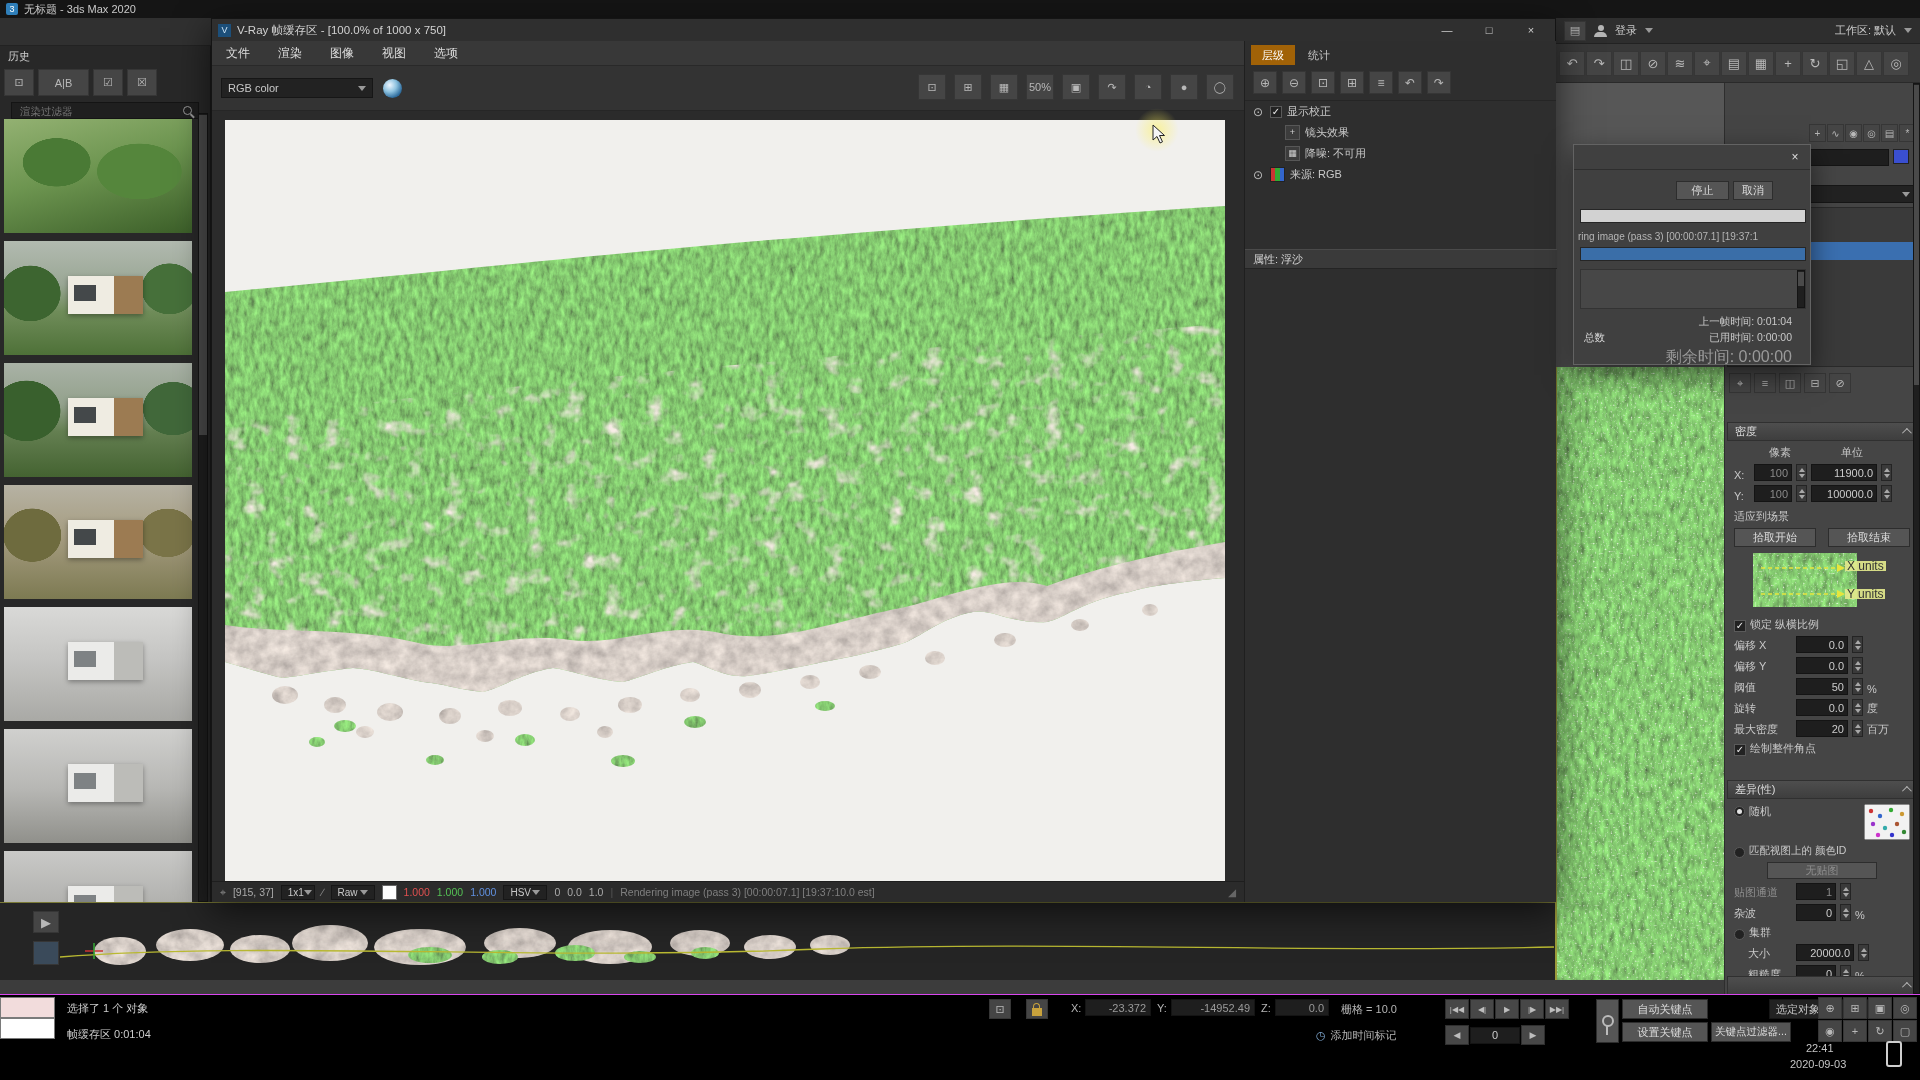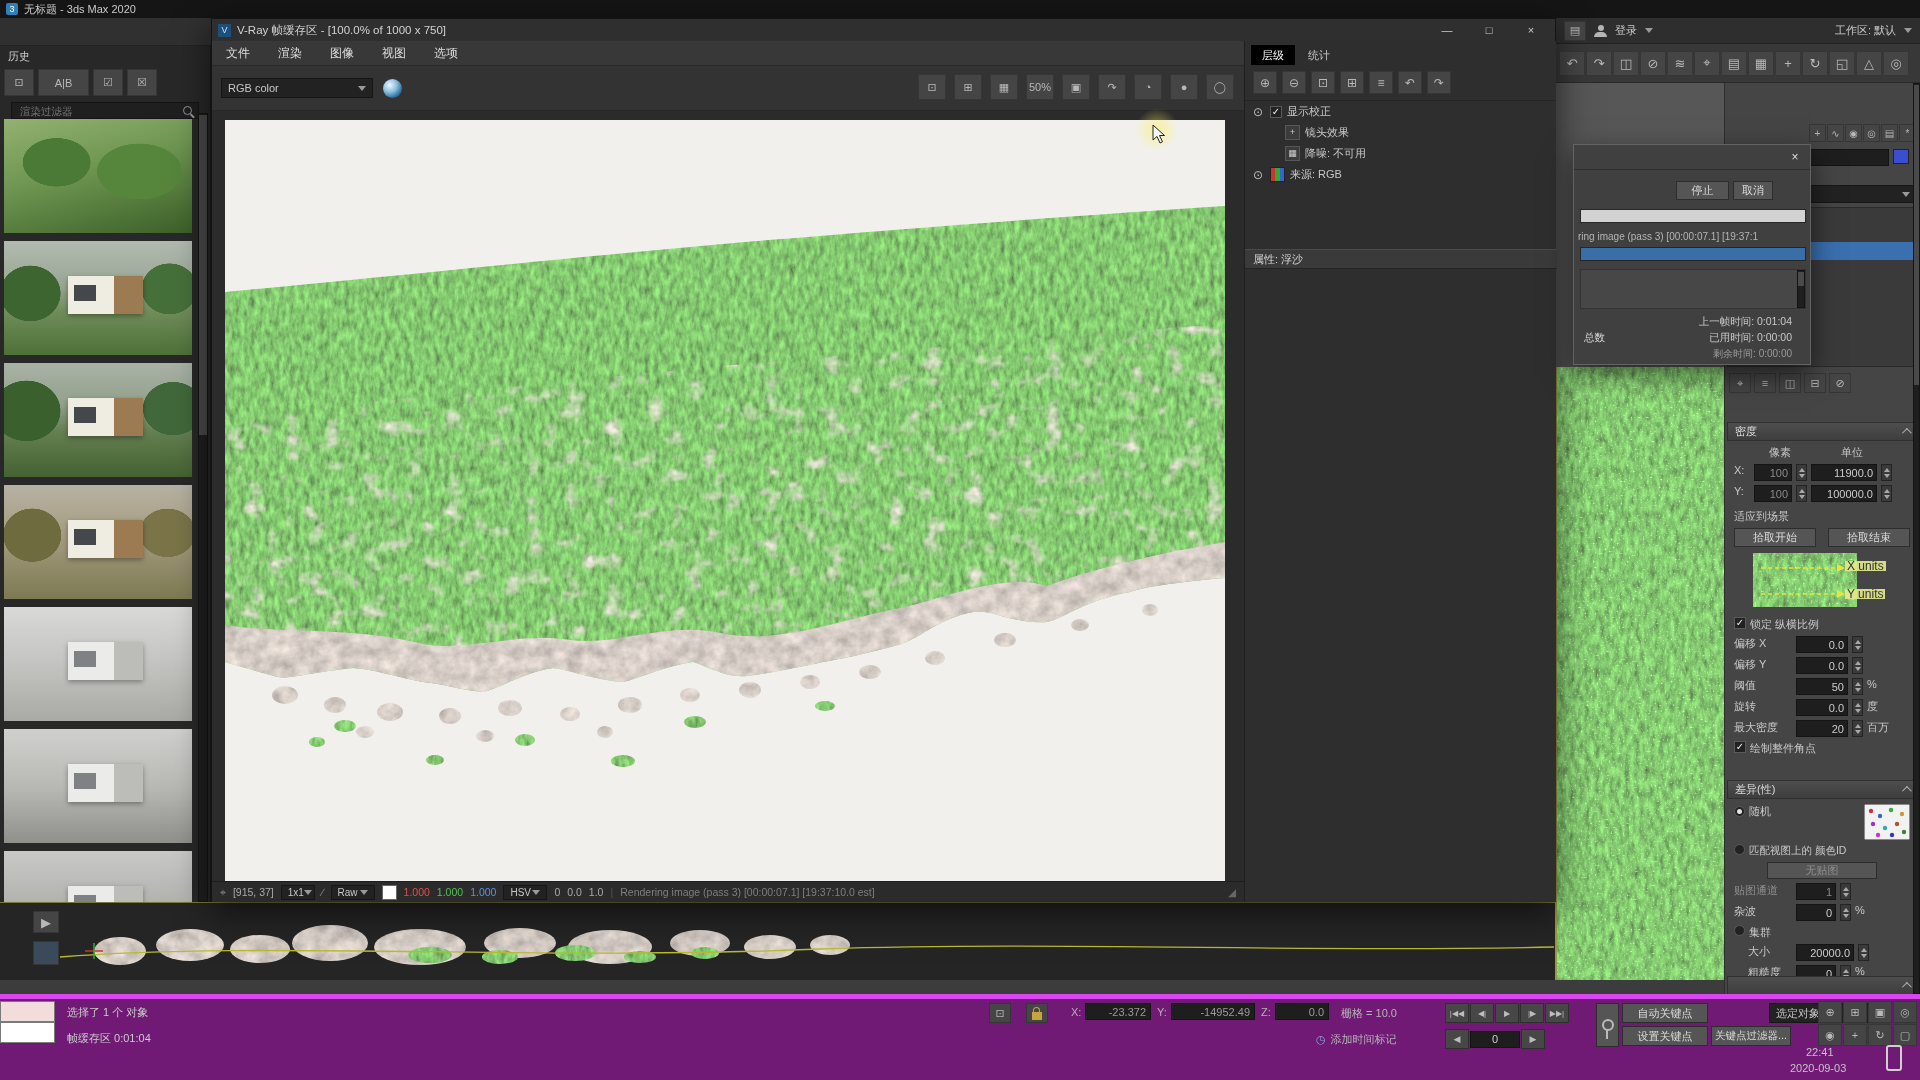--- a/index.html
+++ b/index.html
@@ -62,37 +62,37 @@
   .t3{background:radial-gradient(56px 50px at 12% 42%,#39602d 0 60%,transparent 61%),radial-gradient(50px 44px at 90% 40%,#41683a 0 60%,transparent 61%),linear-gradient(180deg,#a9b2a6 0%,#93a18c 36%,#647f51 60%,#446331 100%)}
   .t4{background:radial-gradient(48px 44px at 15% 44%,#6e6b3e 0 60%,transparent 61%),radial-gradient(46px 40px at 87% 42%,#7a7448 0 60%,transparent 61%),linear-gradient(180deg,#b6b2a3 0%,#a59c80 45%,#7d7a52 100%)}
   .t5{background:linear-gradient(180deg,#d9d9d7 0%,#c4c4c2 48%,#a9a9a5 100%)}
   .t6{background:linear-gradient(180deg,#d0d0ce 0%,#b7b7b4 52%,#90908b 100%)}
   .t7{background:linear-gradient(180deg,#c9c9c7 0%,#aeaeab 52%,#85857f 100%)}
   .scrolltrack{background:#1f1f1f;border:1px solid #141414}
   .scrollthumb{background:#4a4a4a}
 
   
   .lay-tab{height:20px;padding:0 11px;display:flex;align-items:center;font-size:11px;color:#c5c5c5;cursor:default}
-  .lay-tab.active{background:#000000;color:#fff}
+  .lay-tab.active{background:#a16207;color:#fff}
   .tree-row{height:21px;display:flex;align-items:center;gap:5px;color:#c8c8c8;font-size:11px;padding-left:6px}
   .eye{font-size:12px;color:#bdbdbd;width:14px;text-align:center;flex:0 0 auto}
   .mini-ico{width:13px;height:13px;background:#3c3c3c;border:1px solid #575757;color:#cfcfcf;font-size:9px;line-height:12px;text-align:center;flex:0 0 auto}
   .rgbic{width:13px;height:13px;flex:0 0 auto;background:linear-gradient(90deg,#c33 0 33%,#3a3 33% 66%,#36c 66%);border:1px solid #222}
   .props-hd{height:20px;background:#3a3a3a;border-top:1px solid #4a4a4a;border-bottom:1px solid #242424;display:flex;align-items:center;padding:0 8px;font-size:11px;color:#d5d5d5}
 
   
   .dialog{background:#404040;border:1px solid #636363;box-shadow:0 10px 26px rgba(0,0,0,.55)}
   .pbar{background:#d2d2d2;border:1px solid #262626;box-sizing:border-box}
   .pbar.blue{background:#3a6ea8}
 
   
   .cmdpanel{background:#454545;border-left:1px solid #2e2e2e;overflow:hidden}
   .roll{height:19px;background:linear-gradient(#4e4e4e,#3e3e3e);border:1px solid #303030;color:#ddd;font-size:11px;display:flex;align-items:center;padding:0 7px;box-sizing:border-box}
   .roll::after{content:"";width:6px;height:6px;border-right:1.5px solid #b5b5b5;border-top:1.5px solid #b5b5b5;transform:rotate(-45deg) translateY(2px);margin-left:auto}
-  .cp-row{display:flex;align-items:flex-start;gap:4px;color:#c8c8c8;font-size:11px;padding:2px 7px}
+  .cp-row{display:flex;align-items:flex-end;gap:4px;color:#c8c8c8;font-size:11px;padding:2px 7px}
   .unitstag{position:absolute;background:rgba(226,232,140,.92);color:#333;font-size:12px;padding:0 2px;line-height:10px}
 
   
   .sb-fld{background:#1e1e1e;border:1px solid #141414;color:#9a9a9a;font-size:11px;height:17px;display:flex;align-items:center;justify-content:flex-end;padding:0 4px;box-sizing:border-box}
   .pb{width:24px;height:20px;background:#474747;border:1px solid #2f2f2f;color:#bdbdbd;font-size:8px;display:flex;align-items:center;justify-content:center;box-sizing:border-box;flex:0 0 auto}
   .lock-ico{width:10px;height:8px;background:#c8a23c;position:relative;margin-top:5px}
   .lock-ico::before{content:"";position:absolute;left:1px;top:-5px;width:5px;height:5px;border:1.5px solid #c8a23c;border-bottom:none;border-radius:4px 4px 0 0}
   .keyico{width:8px;height:8px;border:2px solid #bbb;border-radius:50%;position:relative}
   .keyico::after{content:"";position:absolute;left:2px;top:9px;width:2px;height:9px;background:#bbb}
   .devico{width:16px;height:26px;border:2px solid #cfcfcf;border-radius:3px}
@@ -412,21 +412,21 @@
       <path d="M85,48 h18" stroke="#cc3333" stroke-width="1.5"></path>
       <path d="M94,40 v16" stroke="#33aa33" stroke-width="1.5"></path>
     </svg>
     <div class="abs ib" style="left:33px;top:8px;width:26px;height:22px">
         <span>▶</span>
       </div>
     <div class="abs ib" style="left:33px;top:38px;width:26px;height:24px;background:#3a4a5a"></div>
   </div>
 
 
-  <div class="abs" style="left:0;top:994px;width:1920px;height:86px;background:#701a75;border-top:5px solid #d946ef">
+  <div class="abs" style="left:0;top:994px;width:1920px;height:86px;background:#000000;border-top:1px solid #d946ef">
 
     <div class="abs minilisten" style="left:0;top:2px;width:55px;height:21px;background:#f2dcdc"></div>
     <div class="abs minilisten" style="left:0;top:23px;width:55px;height:21px;background:#ffffff"></div>
 
     <span class="abs" style="left:67px;top:6px;font-size:11px;color:#cccccc">选择了 1 个 对象</span>
     <span class="abs" style="left:67px;top:32px;font-size:11px;color:#cccccc">帧缓存区 0:01:04</span>
 
     <span class="abs ib sm" style="left:989px;top:4px">⊡</span>
     <span class="abs ib sm" style="left:1026px;top:4px">
         <i class="lock-ico"></i>
@@ -679,21 +679,21 @@
     <div class="abs" style="left:4px;top:86px;width:230px;height:13px;font-size:10px;color:#b5b5b5;white-space:nowrap;overflow:hidden">ring image (pass 3) [00:00:07.1] [19:37:1</div>
     <div class="abs pbar blue" style="left:6px;top:102px;width:226px;height:14px"></div>
     <div class="abs" style="left:6px;top:124px;width:226px;height:40px;background:#474747;border:1px solid #333">
       <div class="abs scrolltrack" style="right:0;top:0;width:8px;height:38px">
           <div class="scrollthumb" style="width:6px;margin:1px auto;height:14px"></div>
         </div>
     </div>
     <span class="abs" style="left:6px;top:170px;width:212px;font-size:10.5px;color:#c8c8c8;text-align:right">上一帧时间:  0:01:04</span>
     <span class="abs" style="left:10px;top:186px;font-size:10.5px;color:#d8d8d8">总数</span>
     <span class="abs" style="left:6px;top:186px;width:212px;font-size:10.5px;color:#c8c8c8;text-align:right">已用时间:  0:00:00</span>
-    <span class="abs" style="left:6px;top:202px;width:212px;font-size:10px;color:#9a9a9a;text-align:right">剩余时间:  0:00:00</span>
+    <span class="abs" style="left:6px;top:202px;width:212px;font-size:16px;color:#9a9a9a;text-align:right">剩余时间:  0:00:00</span>
   </div>
 
   <div class="abs cursor-glow" style="left:1135px;top:108px;width:44px;height:44px"></div>
   <svg class="abs" style="left:1152px;top:124px" width="14" height="20">
     <path d="M1,1 L1,16 L5,12.5 L8,19 L10.5,17.8 L7.5,11.5 L12.5,11.5 Z" fill="#f5f5f5" stroke="#222" stroke-width="1"></path>
   </svg>
 
 </div>
 
 </body></html>

